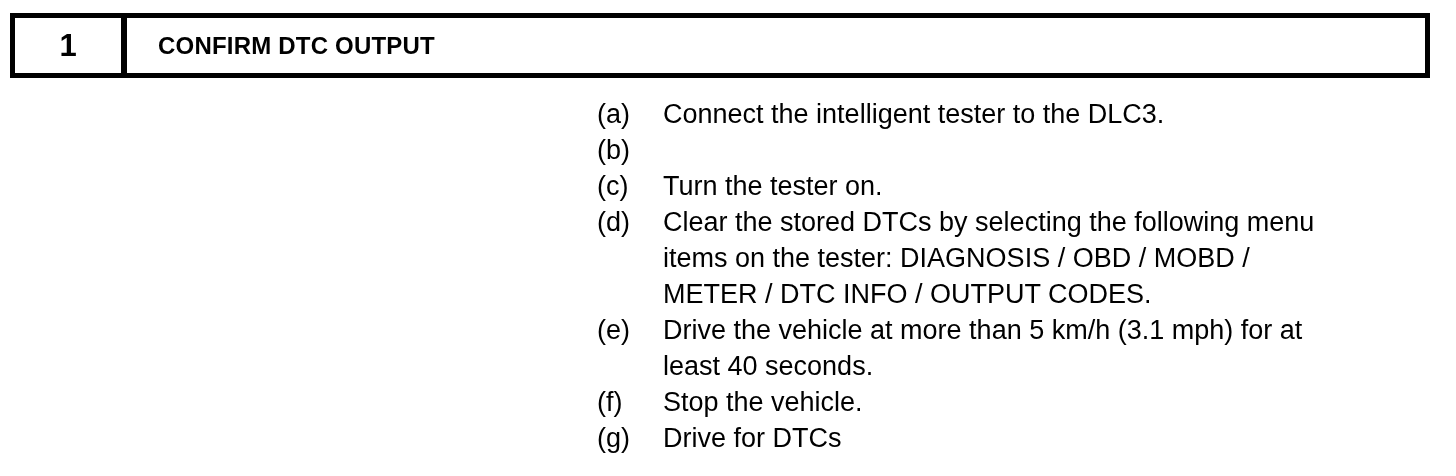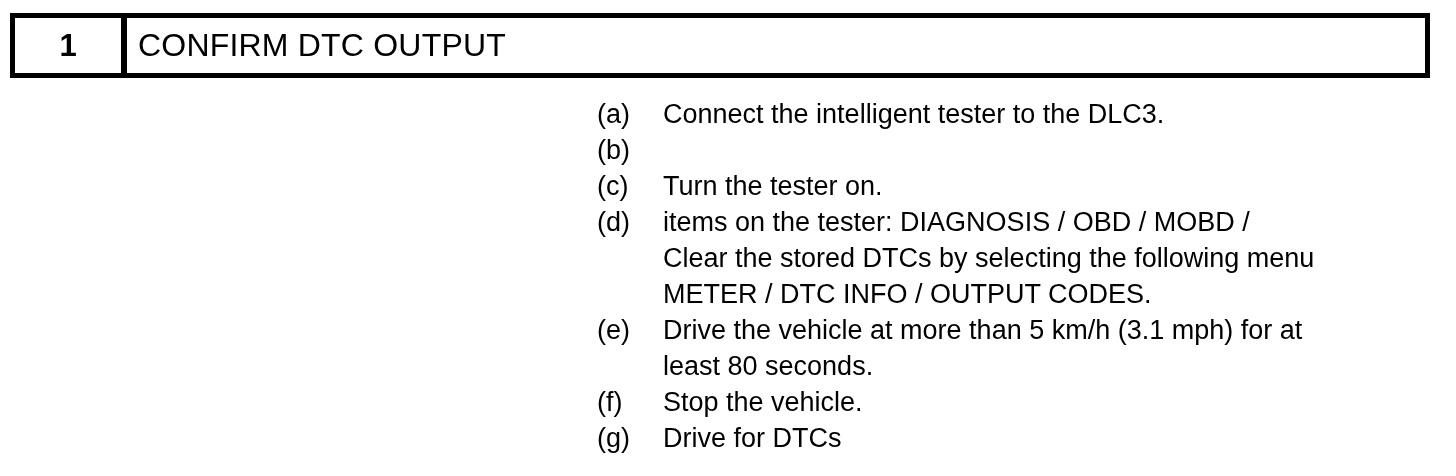--- a/index.html
+++ b/index.html
@@ -35,24 +35,25 @@
     align-items: center;
     justify-content: center;
     font-weight: bold;
     font-size: 31px;
   }
   .title-cell {
     flex: 1;
     display: flex;
     align-items: center;
     padding-left: 11px;
-    font-weight: normal;
-    font-size: 32px;
+    font-weight: bold;
+    font-size: 24px;
     letter-spacing: 0.2px;
     white-space: nowrap;
+    margin-left: 20px;
   }
   .steps {
     position: absolute;
     left: 597px;
     top: 96px;
     font-size: 27px;
     line-height: 36px;
   }
   .step {
     display: flex;
@@ -88,30 +89,30 @@
       </div>
       <div class="step">
         <div class="step-marker">(c)</div>
         <div class="step-text">
           <div>Turn the tester on.</div>
         </div>
       </div>
       <div class="step">
         <div class="step-marker">(d)</div>
         <div class="step-text">
+          <div>Clear the stored DTCs by selecting the following menu</div>
           <div>items on the tester: DIAGNOSIS / OBD / MOBD /</div>
-          <div>Clear the stored DTCs by selecting the following menu</div>
           <div>METER / DTC INFO / OUTPUT CODES.</div>
         </div>
       </div>
       <div class="step">
         <div class="step-marker">(e)</div>
         <div class="step-text">
           <div>Drive the vehicle at more than 5 km/h (3.1 mph) for at</div>
-          <div>least 80 seconds.</div>
+          <div>least 40 seconds.</div>
         </div>
       </div>
       <div class="step">
         <div class="step-marker">(f)</div>
         <div class="step-text">
           <div>Stop the vehicle.</div>
         </div>
       </div>
       <div class="step">
         <div class="step-marker">(g)</div>

